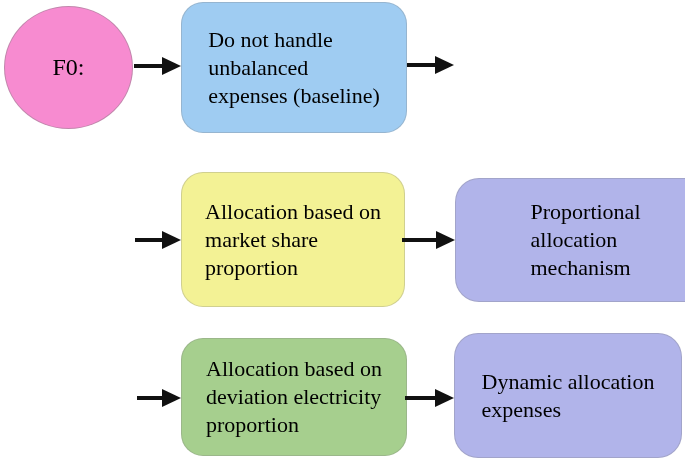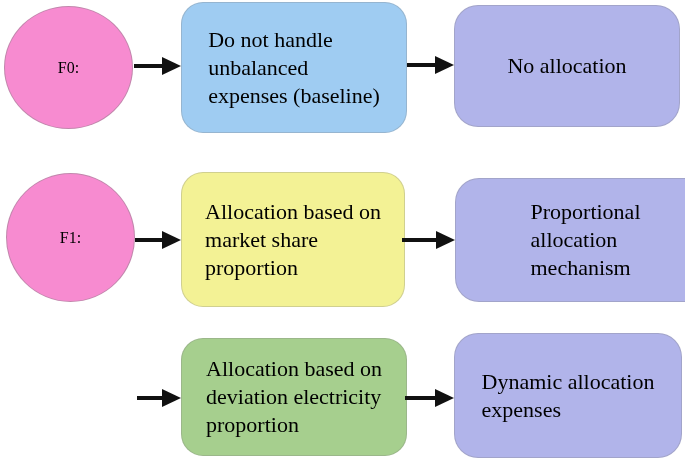--- a/index.html
+++ b/index.html
@@ -17,21 +17,21 @@
     overflow: hidden;
   }
   .circle {
     position: absolute;
     border-radius: 50%;
     border: 1px solid rgba(128,128,128,0.45);
     display: flex;
     align-items: center;
     justify-content: center;
     box-sizing: border-box;
-    font-size: 16px;
+    font-size: 24px;
   }
   .box {
     position: absolute;
     display: flex;
     align-items: center;
     justify-content: center;
     text-align: left;
     box-sizing: border-box;
     border: 1px solid rgba(128,128,128,0.30);
     font-size: 22px;
@@ -101,27 +101,21 @@
   </div>
   <div class="box mid m0" style="background: rgb(159, 204, 242);">
     <span class="txt">Do not handle
 unbalanced
 expenses (baseline)</span>
   </div>
   <div class="arrow a0b">
     <div class="shaft"></div>
     <div class="head"></div>
   </div>
-  <div class="box rbox r0" style="background: rgb(177, 180, 234);">
-    <span class="txt">No allocation</span>
-  </div>
 
-  <div class="circle c1" style="background: rgb(247, 139, 208);">
-    <span class="txt">F1:</span>
-  </div>
   <div class="arrow a1a">
     <div class="shaft"></div>
     <div class="head"></div>
   </div>
   <div class="box mid m1" style="background: rgb(243, 242, 149);">
     <span class="txt">Allocation based on
 market share
 proportion</span>
   </div>
   <div class="arrow a1b">

